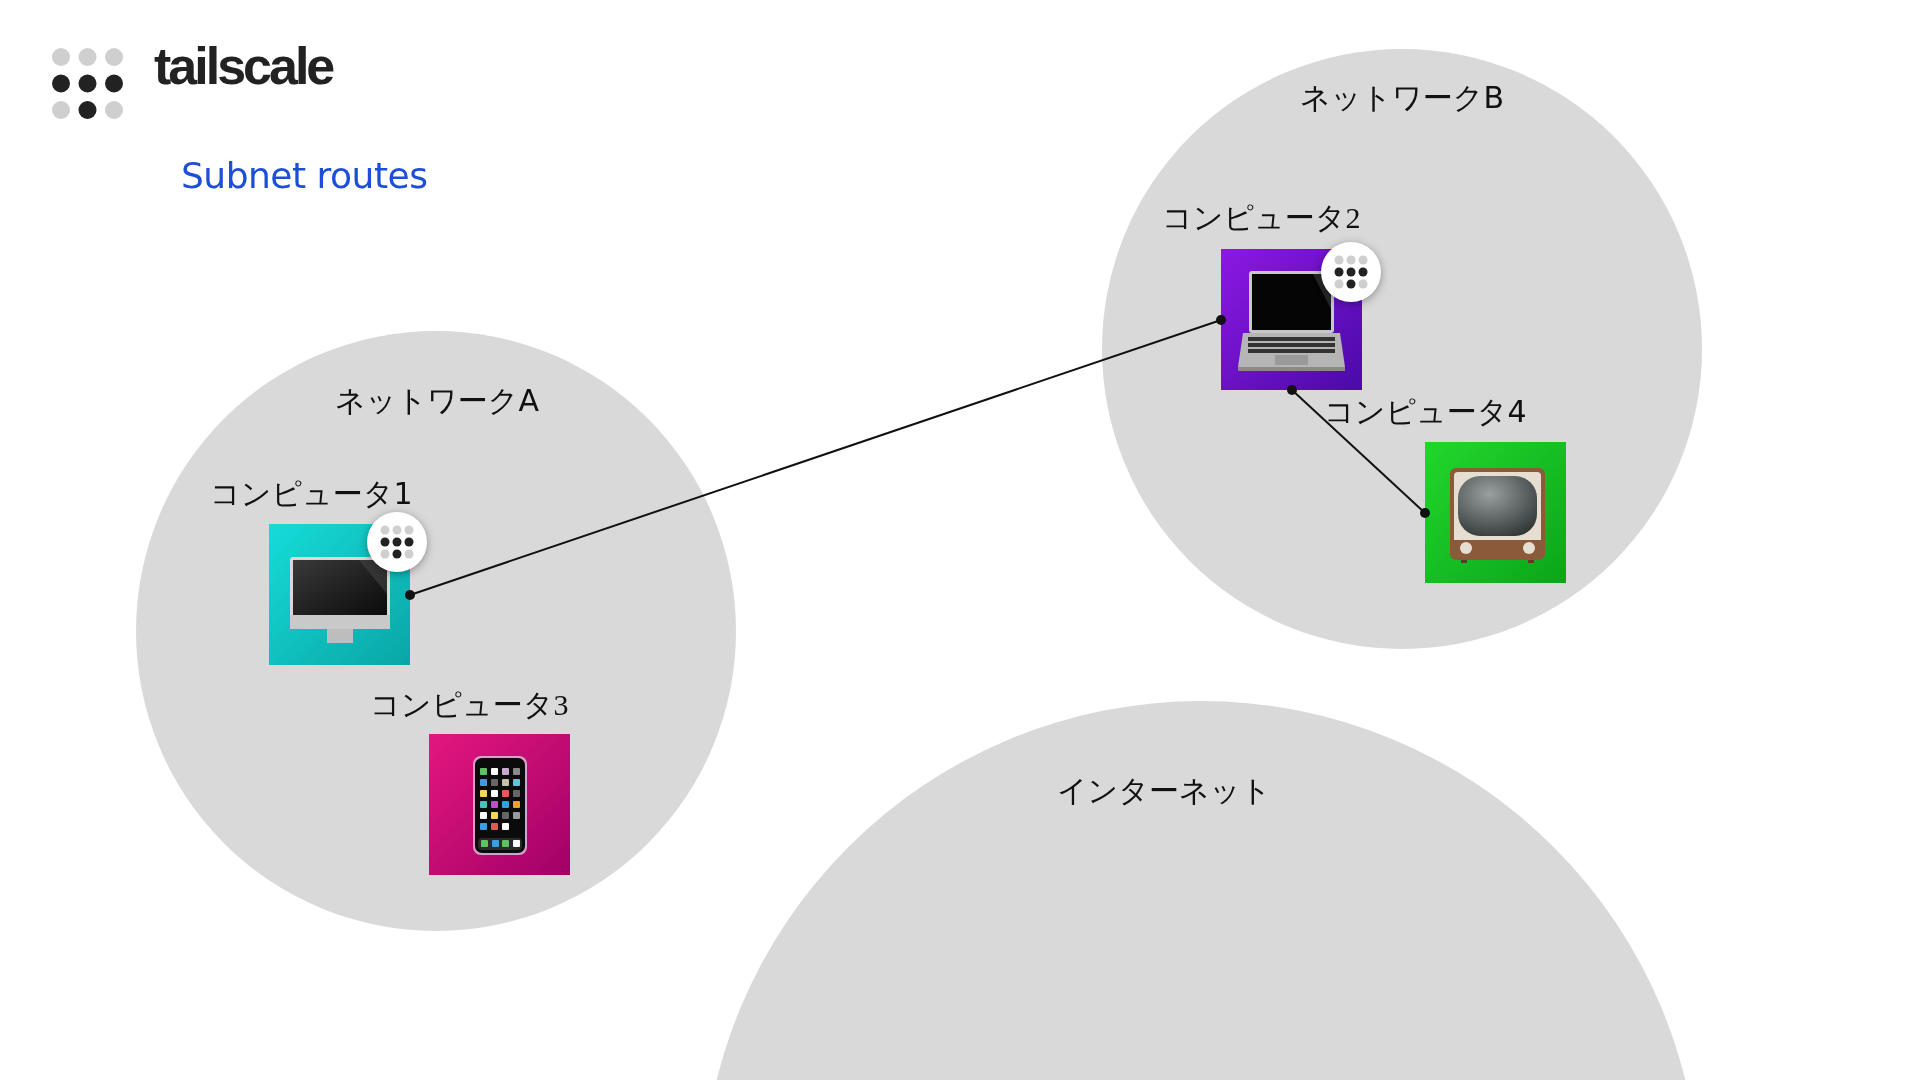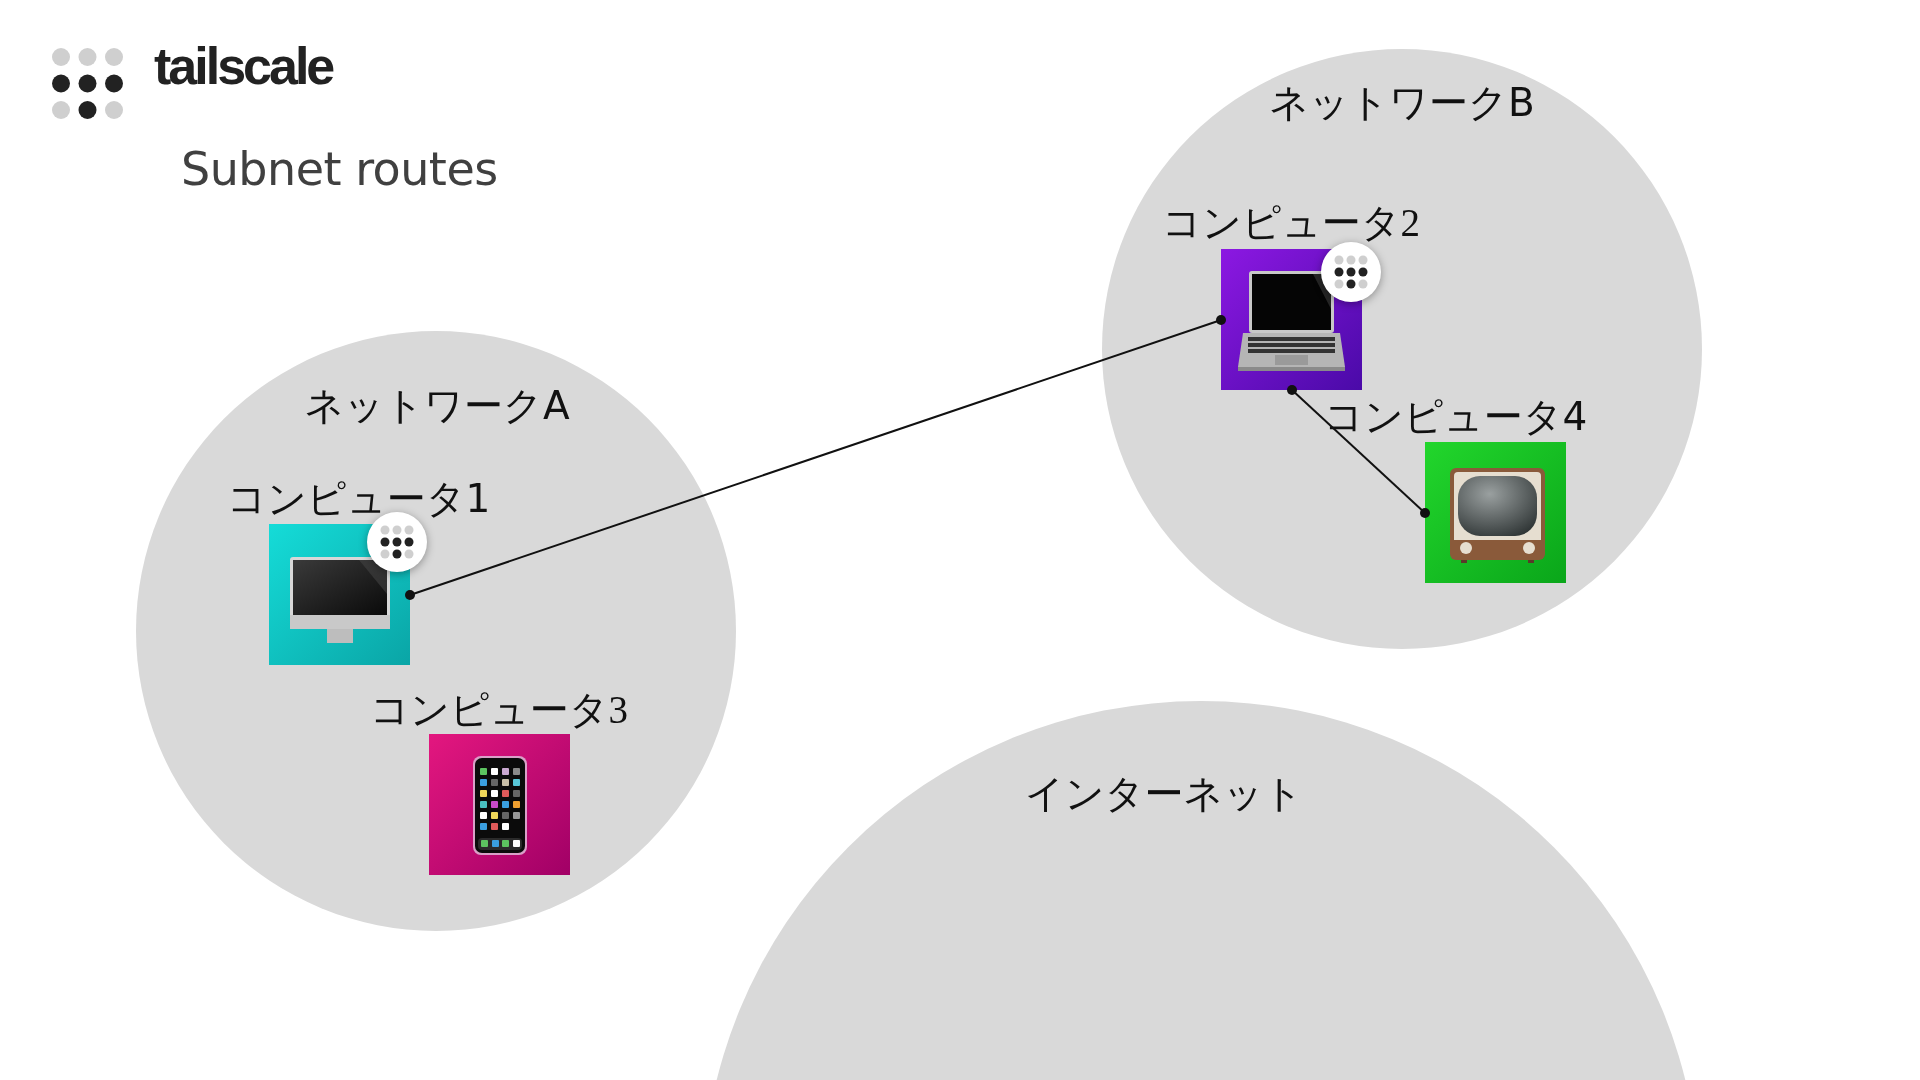--- a/index.html
+++ b/index.html
@@ -1,29 +1,29 @@
 <!DOCTYPE html>
 <html><head>
 <meta charset="utf-8">
 <style>
   html, body { margin:0; padding:0; }
   body { width:1920px; height:1080px; overflow:hidden; background:#ffffff; position:relative;
          font-family:"DejaVu Sans", "Liberation Sans", sans-serif; color:#111; }
   .abs { position:absolute; }
   .circle { position:absolute; border-radius:50%; background:#d9d9d9; }
-  .label { position:absolute; white-space:nowrap; font-size:39px; color:#111; line-height:1; }
+  .label { position:absolute; white-space:nowrap; font-size:30px; color:#111; line-height:1; }
   .center-label { transform:translateX(-50%); }
   .device { position:absolute; width:141px; height:141px; }
   .device svg { position:absolute; left:0; top:0; }
   .badge { position:absolute; width:60px; height:60px; border-radius:50%; background:#fff;
            box-shadow:0 2px 8px rgba(0,0,0,0.35); }
   .logo-text { position:absolute; left:154px; top:40px; font-family:"Liberation Sans", sans-serif;
                font-weight:bold; font-size:52px; letter-spacing:-3px; color:#222; line-height:1; }
-  .subtitle { position:absolute; left:181px; top:146px; font-family:"DejaVu Sans", sans-serif;
-              font-size:46px; color:#404040; line-height:1; letter-spacing:-0.5px; }
+  .subtitle { position:absolute; left:181px; top:158px; font-family:"DejaVu Sans", sans-serif;
+              font-size:36px; color:#1d4ed8; line-height:1; letter-spacing:-0.5px; }
   svg.lines { position:absolute; left:0; top:0; pointer-events:none; }
 </style>
 </head>
 <body>
 
 <div class="circle" style="left:136px; top:331px; width:600px; height:600px;"></div>
 <div class="circle" style="left:1102px; top:49px; width:600px; height:600px;"></div>
 <div class="circle" style="left:702px; top:701px; width:998px; height:998px;"></div>
 
 <div class="abs" style="left:50px; top:46px; width:76px; height:76px;">
@@ -39,21 +39,21 @@
     <circle cx="64" cy="64" r="9" fill="#cfcfcf"></circle>
   </svg>
 </div>
 <div class="logo-text">tailscale</div>
 <div class="subtitle">Subnet routes</div>
 
 <div class="label center-label" style="left:437px; top:386px;">ネットワークA</div>
 <div class="label center-label" style="left:1402px; top:83px;">ネットワークB</div>
 <div class="label center-label" style="left:1164px; top:778px;font-family:Liberation Mono, monospace;">インターネット</div>
 
-<div class="label" style="left:227px; top:479px;">コンピュータ1</div>
+<div class="label" style="left:210px; top:479px;">コンピュータ1</div>
 <div class="label" style="left:1162px; top:203px;font-family:Liberation Serif, serif;">コンピュータ2</div>
 <div class="label" style="left:370px; top:690px;font-family:Liberation Serif, serif;">コンピュータ3</div>
 <div class="label" style="left:1324px; top:397px;">コンピュータ4</div>
 
 <div class="device" style="left:269px; top:524px;">
   <svg width="141" height="141" viewBox="0 0 141 141">
     <defs>
       <linearGradient id="g1" x1="0" y1="0" x2="1" y2="1">
         <stop offset="0" stop-color="#15dcd8"></stop>
           <stop offset="1" stop-color="#0aa5a6"></stop>

